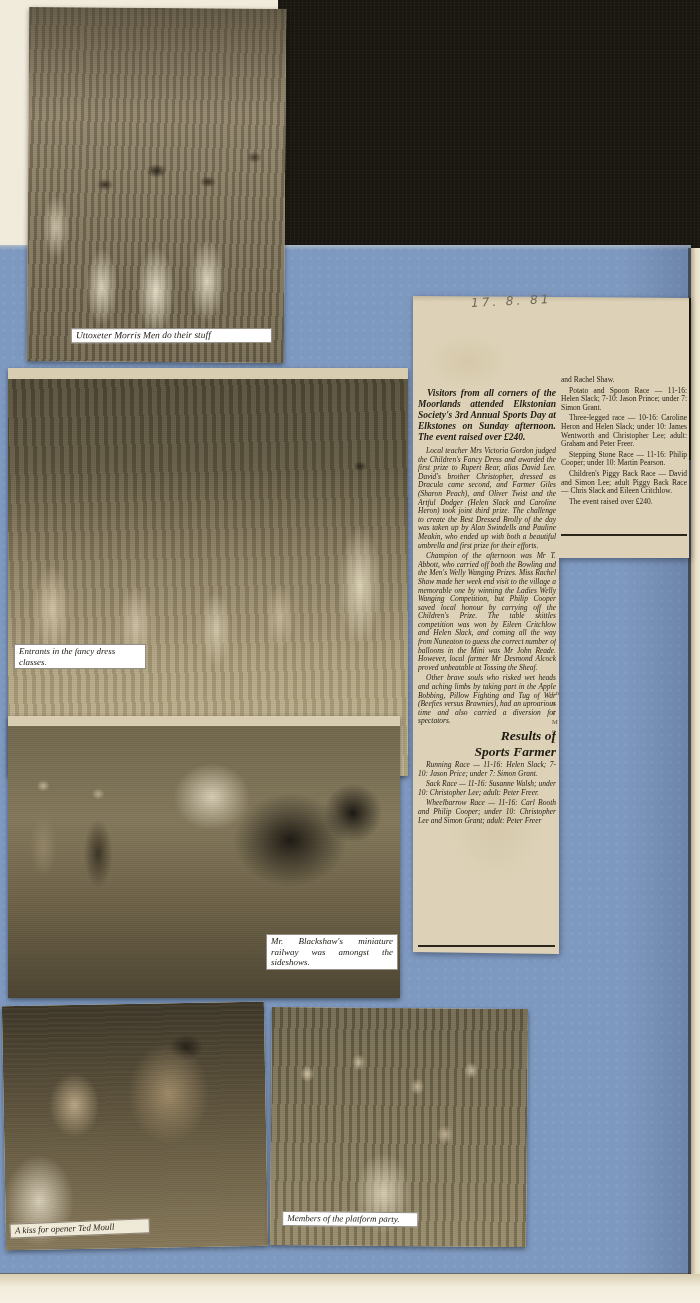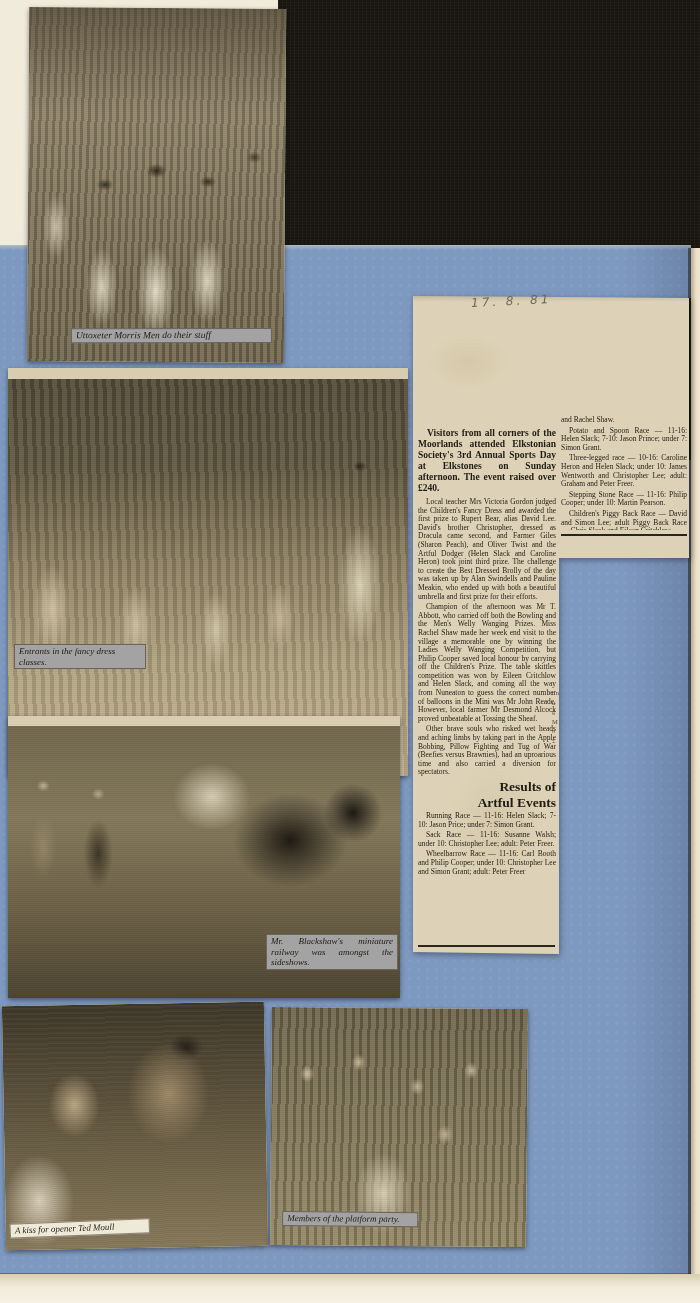--- a/index.html
+++ b/index.html
@@ -80,21 +80,21 @@
   #photo-platform .pic{top:0;background:
     radial-gradient(11px 13px at 14% 28%,rgba(216,201,171,.92),transparent 65%),
     radial-gradient(11px 13px at 34% 23%,rgba(210,195,165,.88),transparent 65%),
     radial-gradient(11px 13px at 57% 33%,rgba(206,191,161,.88),transparent 65%),
     radial-gradient(11px 13px at 78% 26%,rgba(210,196,168,.88),transparent 65%),
     radial-gradient(13px 15px at 68% 53%,rgba(201,186,156,.88),transparent 65%),
     radial-gradient(40px 58px at 44% 78%,rgba(226,216,191,.88),transparent 70%),
     repeating-linear-gradient(91deg,rgba(40,34,24,.22) 0 3px,rgba(210,200,175,.14) 3px 8px),
     linear-gradient(180deg,#6d644c 0%,#7d7357 40%,#8a7f60 72%,#968a68 100%);}
 
-  .cap{position:absolute;background:#a3a3a3;border:1px solid rgba(60,50,35,.55);
+  .cap{position:absolute;background:#ffffff;border:1px solid rgba(60,50,35,.55);
     font-style:italic;font-size:9px;line-height:10.5px;color:#201c15;padding:1px 4px;z-index:3;}
   #cap-morris{left:44px;top:320px;width:191px;font-size:9.5px;white-space:nowrap;transform:rotate(-.5deg);}
   #cap-fancy{left:6px;top:276px;width:122px;}
   #cap-railway{left:258px;top:218px;width:122px;text-align:justify;}
   #cap-kiss{left:4px;top:216px;width:130px;white-space:nowrap;transform:rotate(-1.2deg);background:#efe9d8;}
   #cap-platform{left:12px;top:204px;width:126px;white-space:nowrap;}
 
   
   #article{position:absolute;left:413px;top:296px;width:276px;height:658px;
     filter:drop-shadow(1px 2px 3px rgba(10,10,20,.4));}
@@ -105,22 +105,22 @@
       radial-gradient(60px 40px at 20% 10%,rgba(170,140,90,.14),transparent 70%),
       radial-gradient(80px 60px at 80% 50%,rgba(170,140,90,.10),transparent 70%),
       radial-gradient(70px 90px at 30% 80%,rgba(160,130,85,.12),transparent 70%),
       linear-gradient(180deg,rgba(90,75,50,.18) 0,rgba(90,75,50,0) 6px);}
   .hand-date{position:absolute;left:58px;top:-2px;font-family:"DejaVu Sans",sans-serif;font-style:italic;
     font-size:12px;letter-spacing:3px;color:#6e675b;transform:rotate(-3deg);z-index:2;}
   .headline{position:absolute;left:2px;top:12px;width:272px;text-align:center;z-index:2;
     font-weight:700;font-size:35px;line-height:38px;color:#16120c;letter-spacing:0;}
   .col{position:absolute;z-index:2;color:#211c13;font-size:7.5px;line-height:8.6px;text-align:justify;overflow:hidden;}
   .col p{margin:0 0 2px;text-indent:8px;}
-  .col p.noindent{text-indent:0;margin-top:40px;}
-  #col-left{left:5px;top:92px;width:138px;height:556px;}
+  .col p.noindent{text-indent:0;}
+  #col-left{left:5px;top:92px;width:138px;height:556px;font-style:italic;}
   #col-left .intro{font-size:9.5px;line-height:11px;font-weight:600;text-indent:9px;margin-bottom:4px;}
   .results-head{text-align:right;font-weight:700;font-size:13.5px;line-height:15.5px;margin:8px 0 5px;text-indent:0 !important;}
   #col-right{left:148px;top:80px;width:126px;height:154px;}
   .rule{position:absolute;background:#2a251b;z-index:2;}
   #rule-left{left:5px;top:649px;width:137px;height:2px;}
   #rule-right{left:148px;top:238px;width:126px;height:2px;}
   .edge-letters{position:absolute;left:139px;top:392px;width:8px;height:140px;z-index:2;
     font-size:6.5px;line-height:9.5px;color:rgba(45,38,26,.8);word-break:break-all;overflow:hidden;}
 </style>
 </head>
@@ -167,21 +167,21 @@
     <div class="hand-date">17. 8. 81</div>
 
 
     <div class="col" id="col-left">
       <p class="intro noindent">Visitors from all corners of the Moorlands attended Elkstonian Society's 3rd Annual Sports Day at Elkstones on Sunday afternoon. The event raised over £240.</p>
       <p>Local teacher Mrs Victoria Gordon judged the Children's Fancy Dress and awarded the first prize to Rupert Bear, alias David Lee. David's brother Christopher, dressed as Dracula came second, and Farmer Giles (Sharon Peach), and Oliver Twist and the Artful Dodger (Helen Slack and Caroline Heron) took joint third prize. The challenge to create the Best Dressed Brolly of the day was taken up by Alan Swindells and Pauline Meakin, who ended up with both a beautiful umbrella and first prize for their efforts.</p>
       <p>Champion of the afternoon was Mr T. Abbott, who carried off both the Bowling and the Men's Welly Wanging Prizes. Miss Rachel Shaw made her week end visit to the village a memorable one by winning the Ladies Welly Wanging Competition, but Philip Cooper saved local honour by carrying off the Children's Prize. The table skittles competition was won by Eileen Critchlow and Helen Slack, and coming all the way from Nuneaton to guess the correct number of balloons in the Mini was Mr John Reade. However, local farmer Mr Desmond Alcock proved unbeatable at Tossing the Sheaf.</p>
       <p>Other brave souls who risked wet heads and aching limbs by taking part in the Apple Bobbing, Pillow Fighting and Tug of War (Beefies versus Brawnies), had an uproarious time and also carried a diversion for spectators.</p>
       <p class="results-head">
         <span>Results of</span><br>
-        <span>Artful Events</span>
+        <span>Sports Farmer</span>
       </p>
       <p>Running Race — 11-16: Helen Slack; 7-10: Jason Price; under 7: Simon Grant.</p>
       <p>Sack Race — 11-16: Susanne Walsh; under 10: Christopher Lee; adult: Peter Freer.</p>
       <p>Wheelbarrow Race — 11-16: Carl Booth and Philip Cooper; under 10: Christopher Lee and Simon Grant; adult: Peter Freer</p>
     </div>
 
     <div class="col" id="col-right">
       <p class="noindent">and Rachel Shaw.</p>
       <p>Potato and Spoon Race — 11-16: Helen Slack; 7-10: Jason Prince; under 7: Simon Grant.</p>
       <p>Three-legged race — 10-16: Caroline Heron and Helen Slack; under 10: James Wentworth and Christopher Lee; adult: Graham and Peter Freer.</p>

